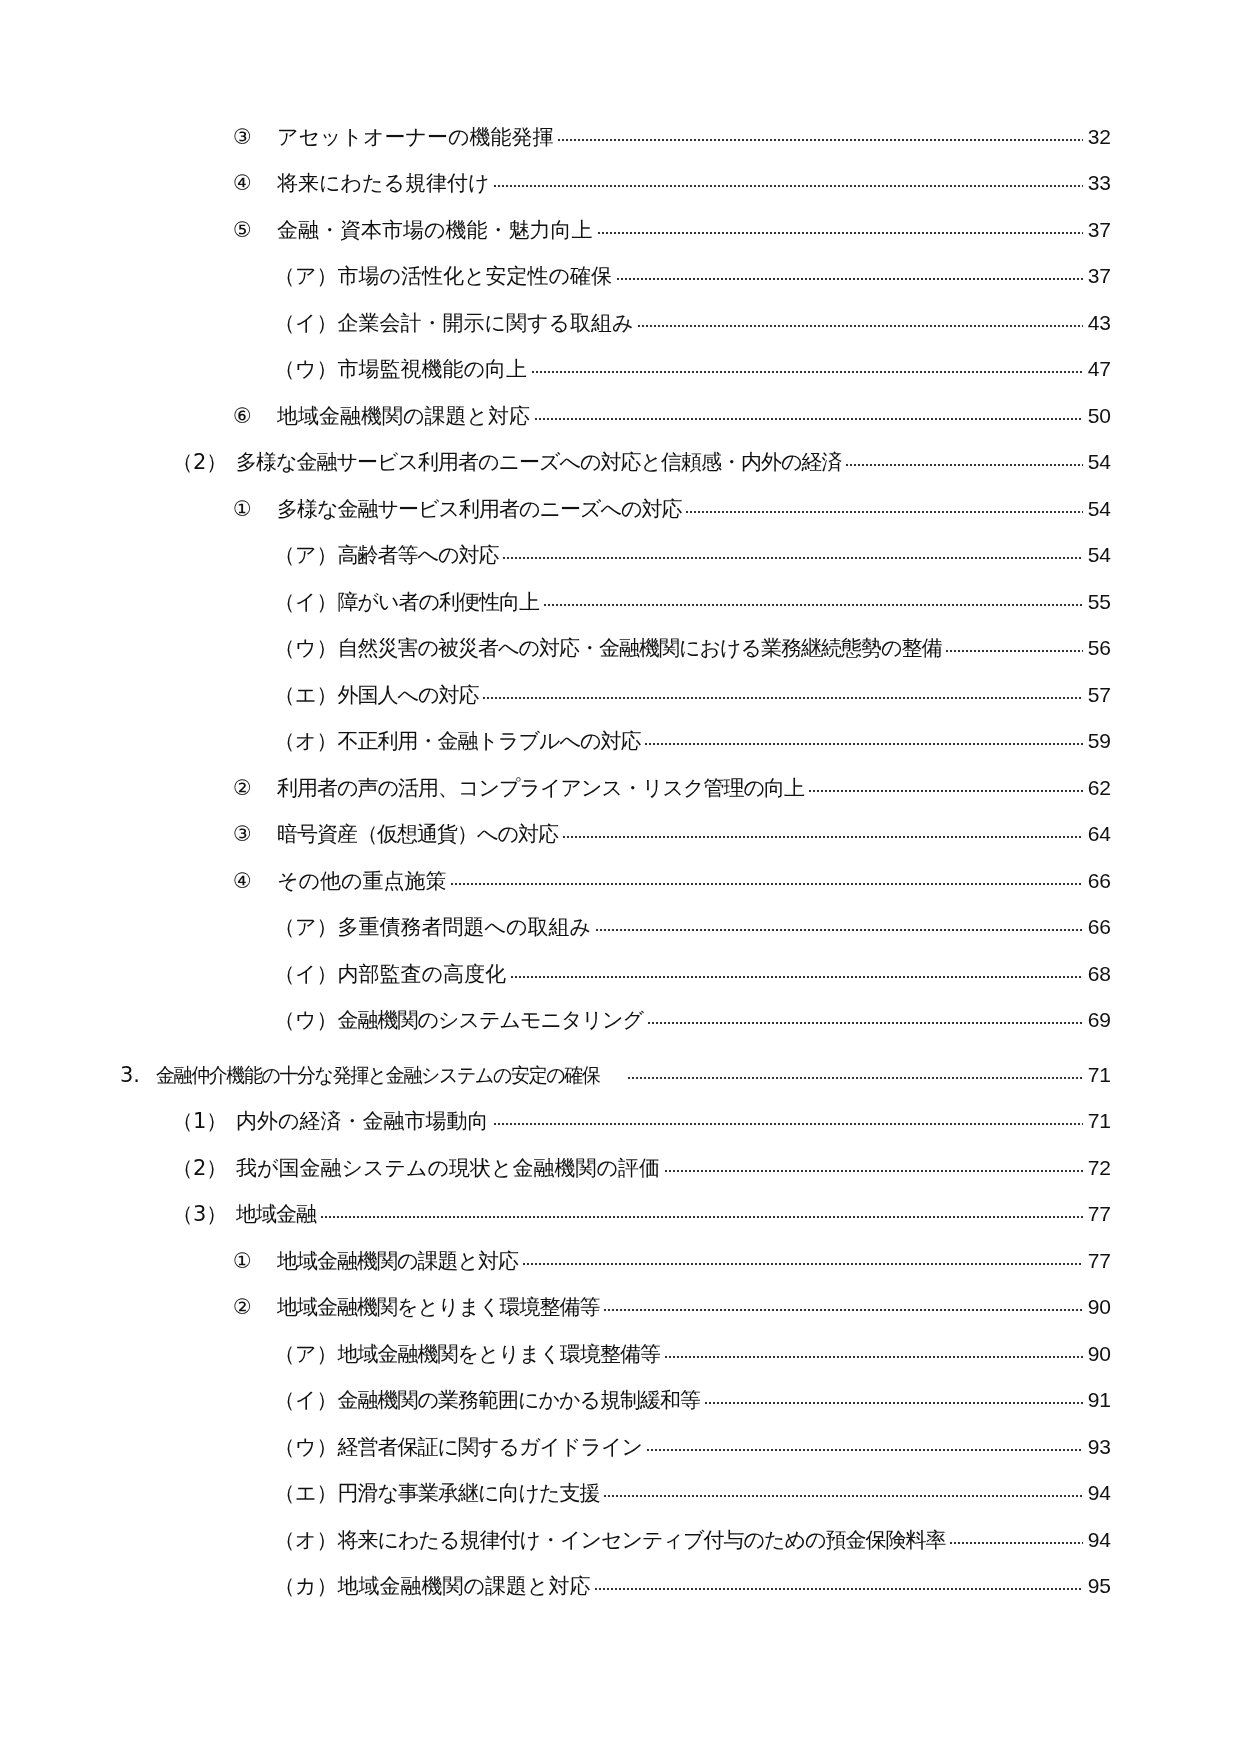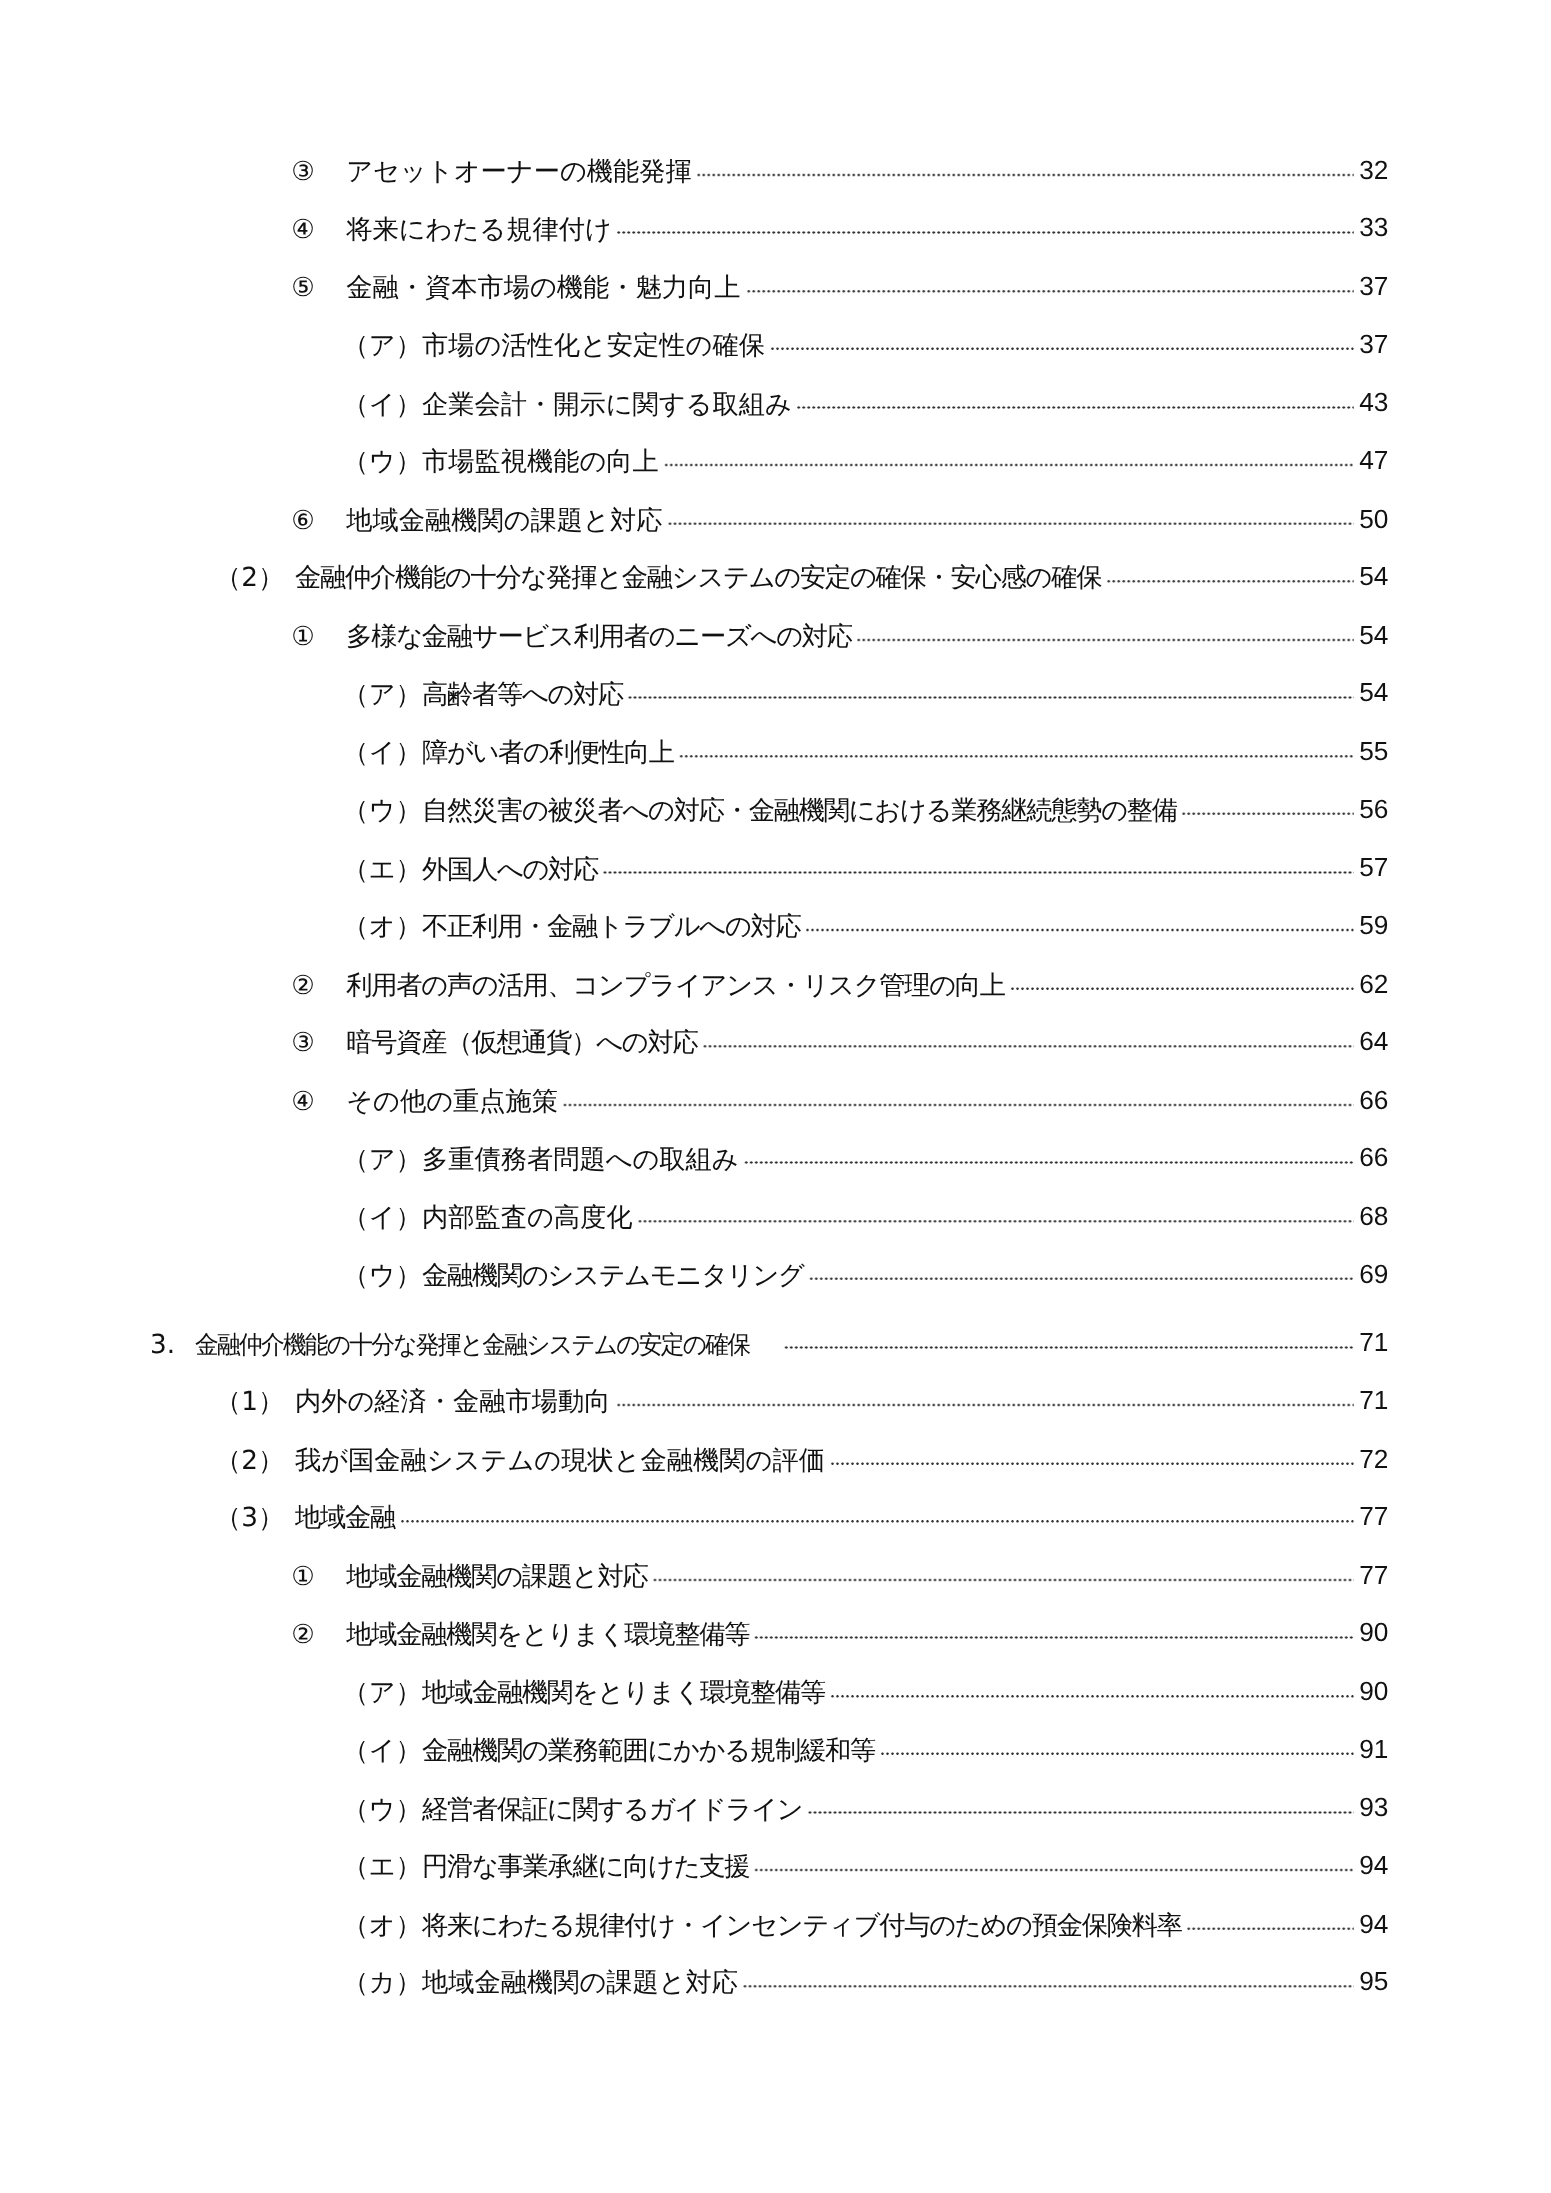--- a/index.html
+++ b/index.html
@@ -47,21 +47,21 @@
       background-image: radial-gradient(circle, #333 0.9px, transparent 1.1px);
       background-size: 4px 2px;
       background-repeat: repeat-x;
       background-position: left center;
     }
     .toc-row .page {
       flex: 0 0 auto;
       font-family: "Liberation Sans", sans-serif;
       font-size: 21px;
       min-width: 24px;
-      text-align: center;
+      text-align: right;
     }
     
     .lvl-chapter { left: 120px; }
     .lvl-chapter .title { font-size: 20px; letter-spacing: -1.5px; transform: scaleX(0.95); transform-origin: left; }
     .lvl-chapter .marker { width: 36px; }
     .lvl-section { left: 172px; }
     .lvl-section .marker { width: 64px; }
     .lvl-item { left: 233px; }
     .lvl-item .marker { width: 44px; }
     .lvl-sub { left: 274px; }
@@ -110,21 +110,21 @@
     <span class="page">47</span>
   </div>
   <div class="toc-row lvl-item" style="top:399px">
     <span class="marker">⑥</span>
     <span class="title">地域金融機関の課題と対応</span>
     <span class="leader"></span>
     <span class="page">50</span>
   </div>
   <div class="toc-row lvl-section compact" style="top:445px">
     <span class="marker">（2）</span>
-    <span class="title">金融仲介機能の十分な発揮と金融システムの安定の確保・安心感の確保</span>
+    <span class="title">多様な金融サービス利用者のニーズへの対応と信頼感・内外の経済</span>
     <span class="leader"></span>
     <span class="page">54</span>
   </div>
   <div class="toc-row lvl-item compact" style="top:492px">
     <span class="marker">①</span>
     <span class="title">多様な金融サービス利用者のニーズへの対応</span>
     <span class="leader"></span>
     <span class="page">54</span>
   </div>
   <div class="toc-row lvl-sub compact" style="top:538px">

